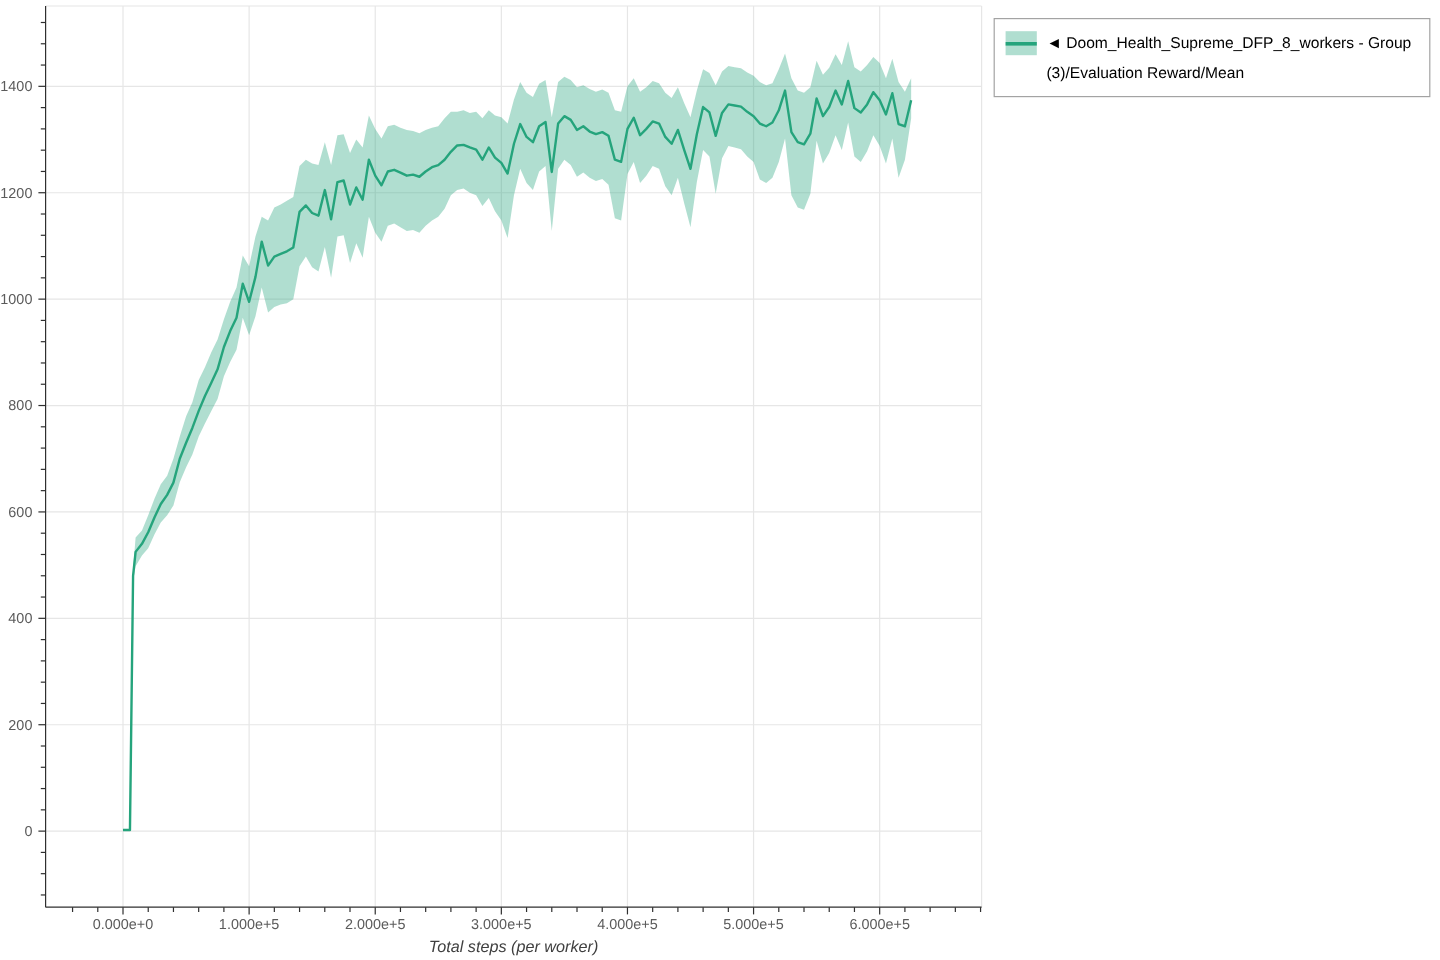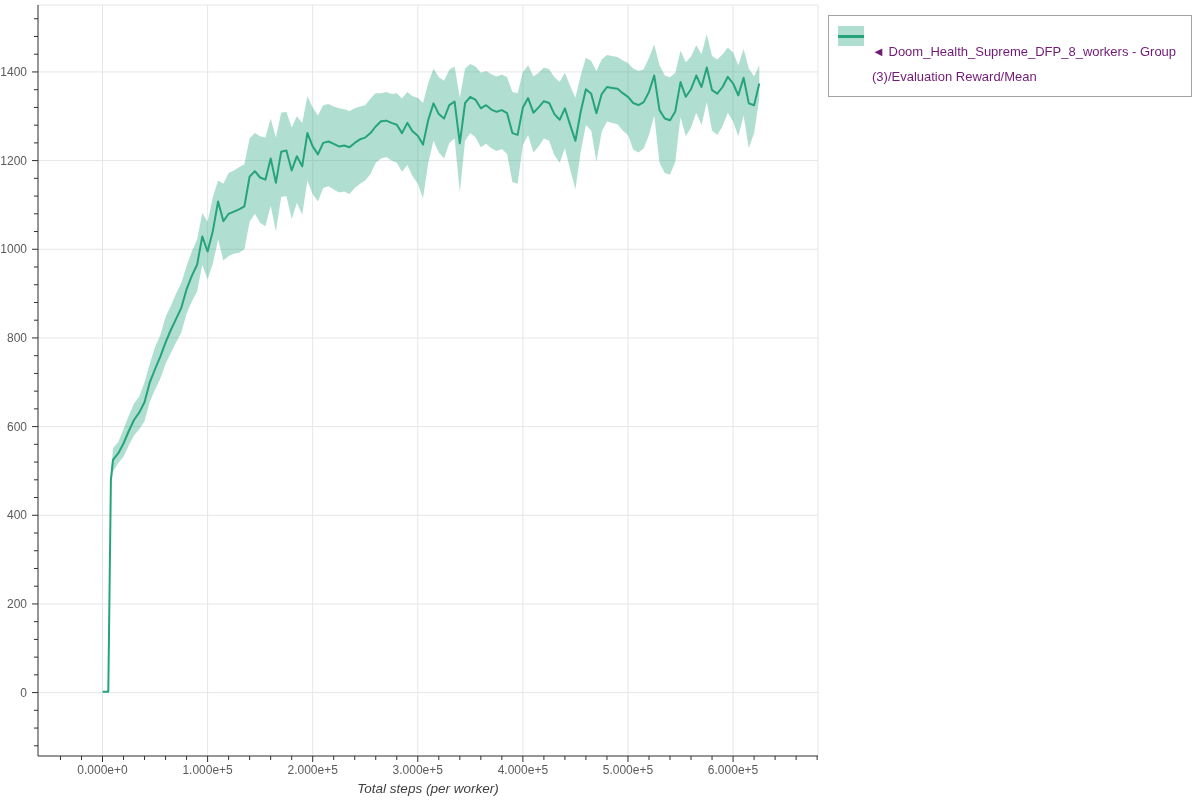--- a/index.html
+++ b/index.html
@@ -150,15 +150,15 @@
         <text x="27" y="75.9427390791027" text-anchor="end">1400</text>
       </g>
       <text x="428" y="793" text-anchor="middle" fill="#3f3f3f" font-size="13.5px" font-style="italic">Total steps (per worker)</text>
     </svg>
 
   <div class="legend" style="border-color: rgb(163, 163, 163);">
     <span class="swatch">
       <span class="swatch-band" style="background: rgb(37, 164, 124);"></span>
       <span class="swatch-line" style="background: rgb(37, 164, 124);"></span>
     </span>
-    <span class="legend-text" style="color: #701a75; margin-top: 16px;"><span>◄</span> <span>Doom_Health_Supreme_DFP_8_workers - Group(3)/Evaluation Reward/Mean</span></span>
+    <span class="legend-text" style="color: #000000;"><span>◄</span> <span>Doom_Health_Supreme_DFP_8_workers - Group(3)/Evaluation Reward/Mean</span></span>
   </div>
 </div>
 
 </body></html>

